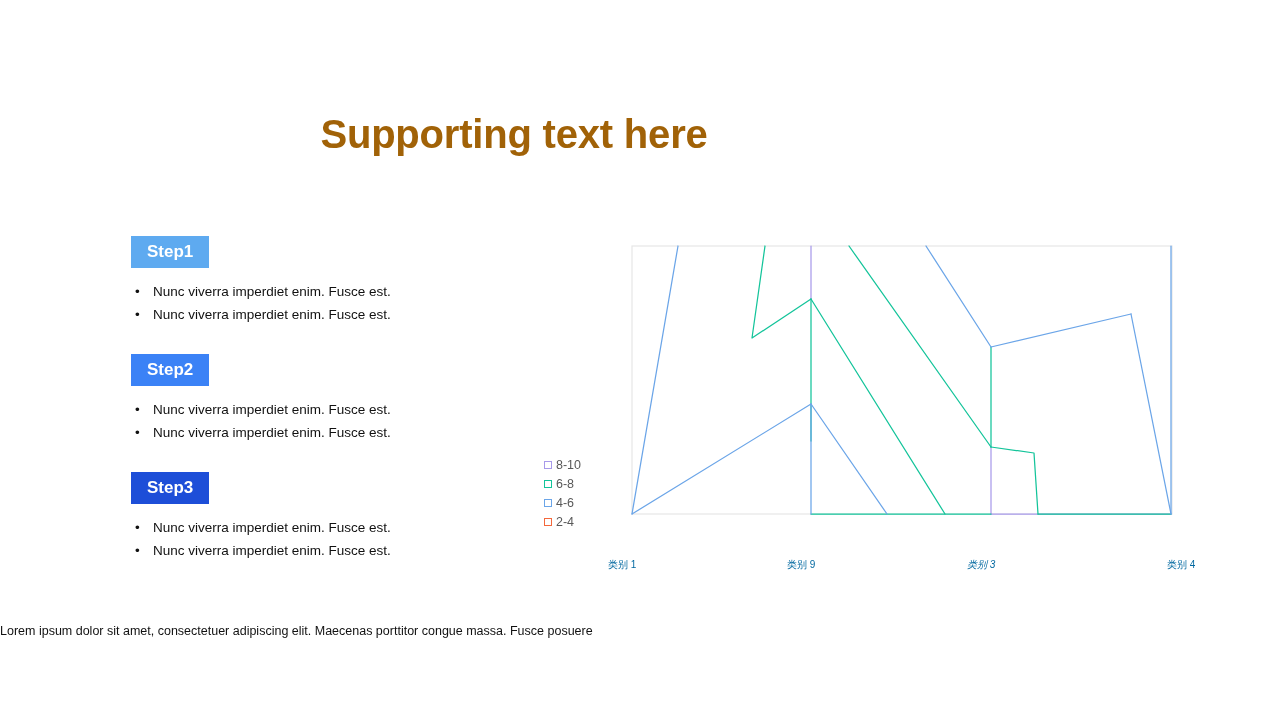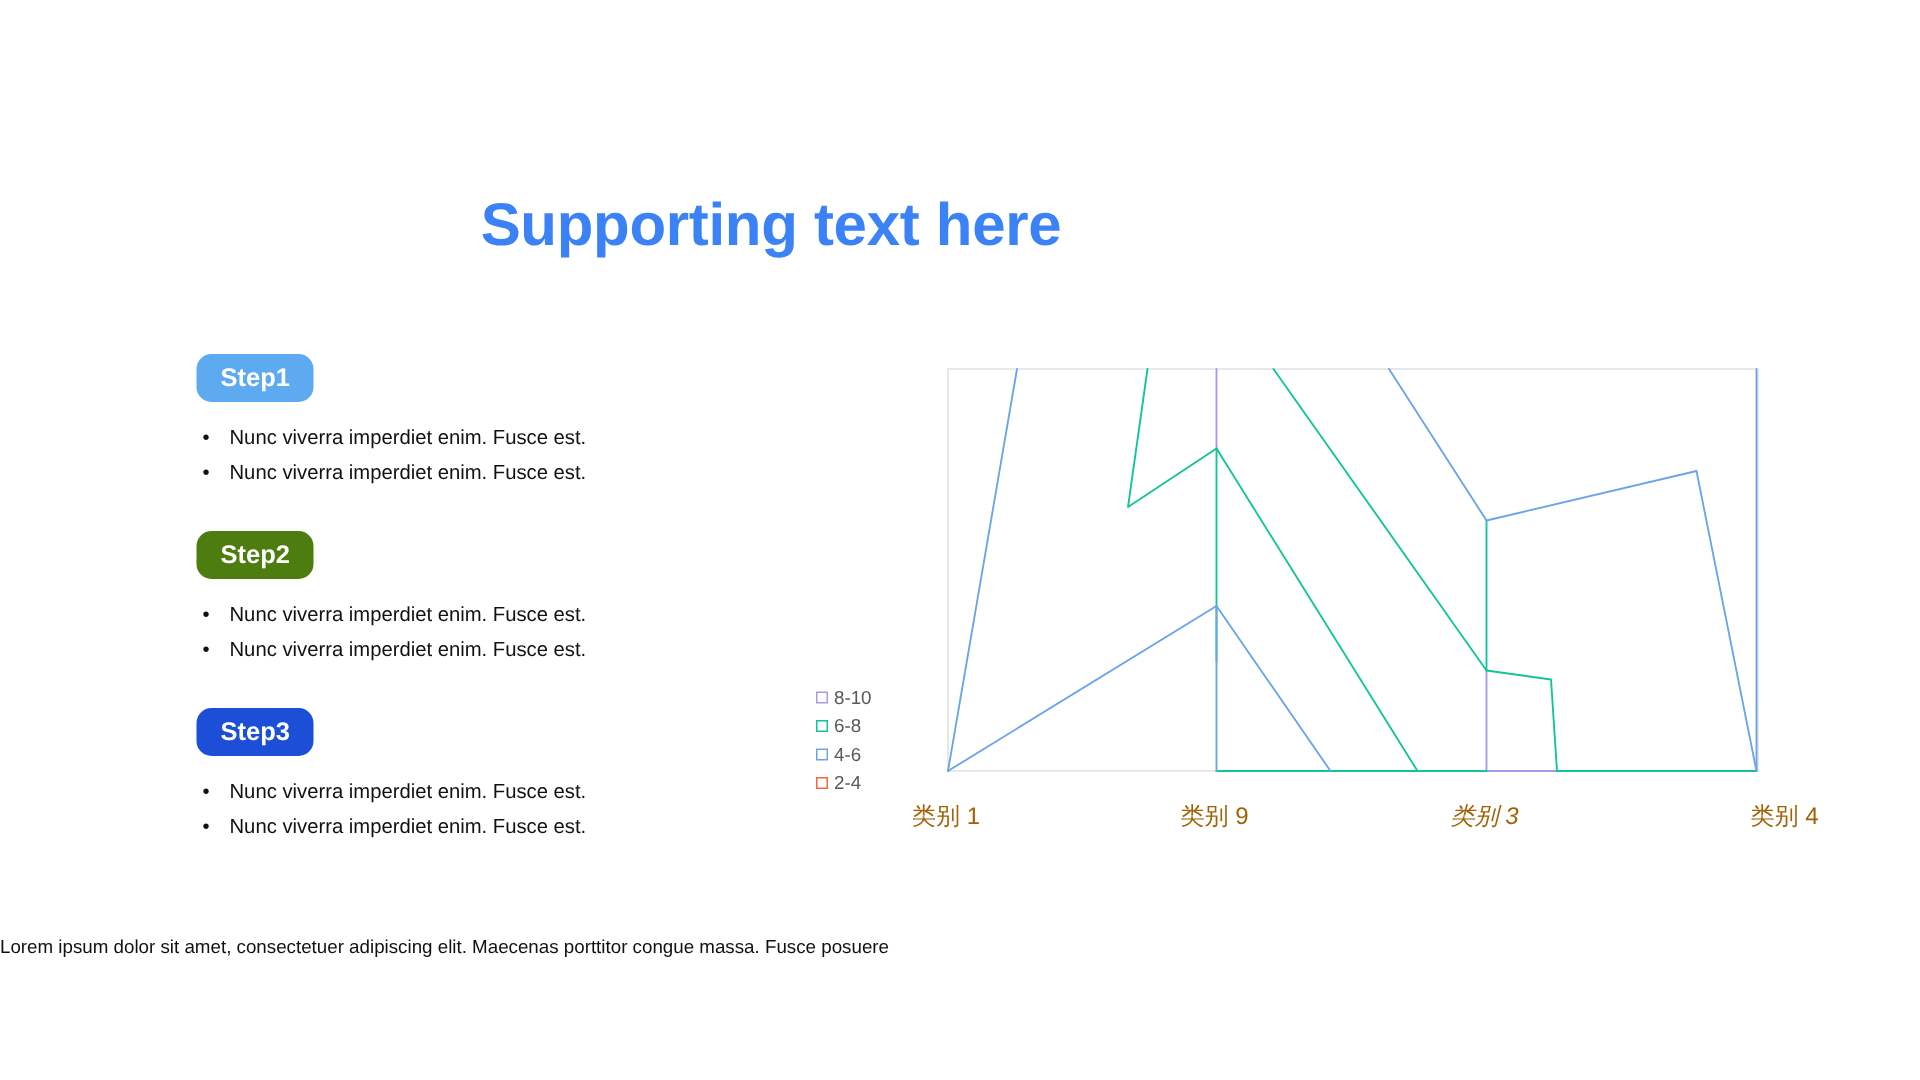--- a/index.html
+++ b/index.html
@@ -12,51 +12,51 @@
     background: #ffffff;
     font-family: "Liberation Sans", sans-serif;
     overflow: hidden;
     position: relative;
   }
 
   
   #slide-title {
     position: absolute;
     left: 0;
-    top: 126px;
+    top: 110px;
     width: 1028px;
     text-align: center;
     font-size: 40px;
     font-weight: bold;
-    color: #3b82f6;
+    color: #a16207;
     letter-spacing: -0.2px;
     line-height: 48px;
   }
 
   
   #steps-column {
     position: absolute;
     left: 131px;
     top: 236px;
     width: 430px;
   }
   .step-block {
     margin-bottom: 28px;
   }
   .step-badge {
     display: inline-block;
     color: #ffffff;
     font-size: 17px;
     font-weight: bold;
     padding: 7px 16px 8px 16px;
-    border-radius: 10px;
+    border-radius: 0;
     line-height: 17px;
   }
   .step-badge.blue   { background: #5eaaf0; }
-  .step-badge.green  { background: #4d7c0f; }
+  .step-badge.green  { background: #3b82f6; }
   .step-badge.purple { background: #1d4ed8; }
 
   .bullets {
     margin: 13px 0 0 0;
     padding: 0;
     list-style: none;
   }
   .bullets li {
     position: relative;
     padding-left: 22px;
@@ -106,23 +106,24 @@
     margin-right: 4px;
     flex: 0 0 auto;
   }
   .legend-label {
     font-size: 12.5px;
     color: #595959;
     line-height: 14px;
   }
   .axis-label {
     position: absolute;
-    font-size: 16px;
-    color: #a16207;
+    font-size: 10px;
+    color: #0369a1;
     white-space: nowrap;
+    margin-top: 24px;
   }
 
   
   #footer-text {
     position: absolute;
     left: 0;
     top: 622px;
     width: 1280px;
     font-size: 12.5px;
     color: #111111;

